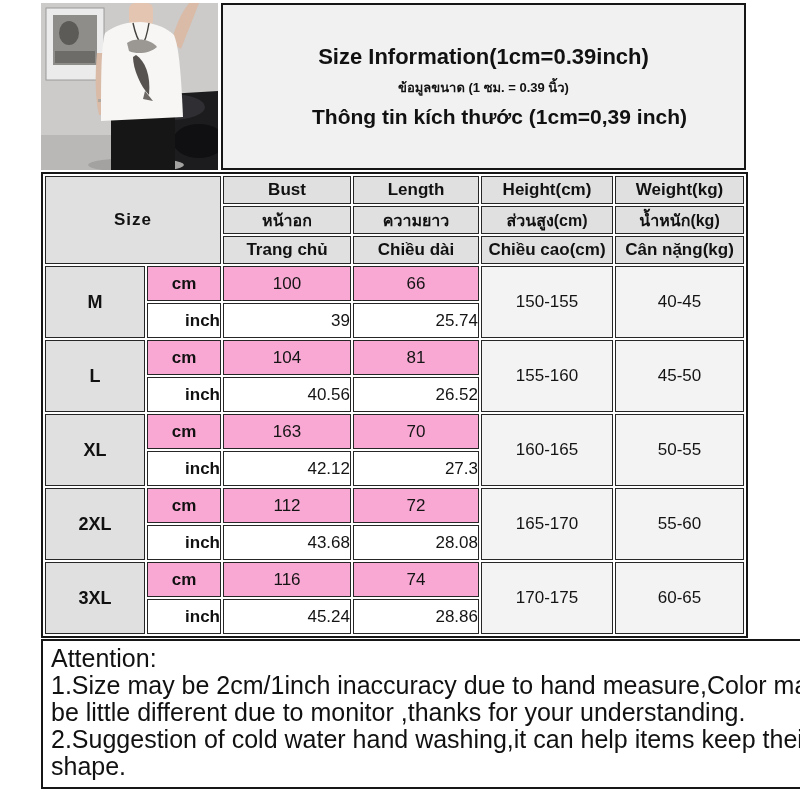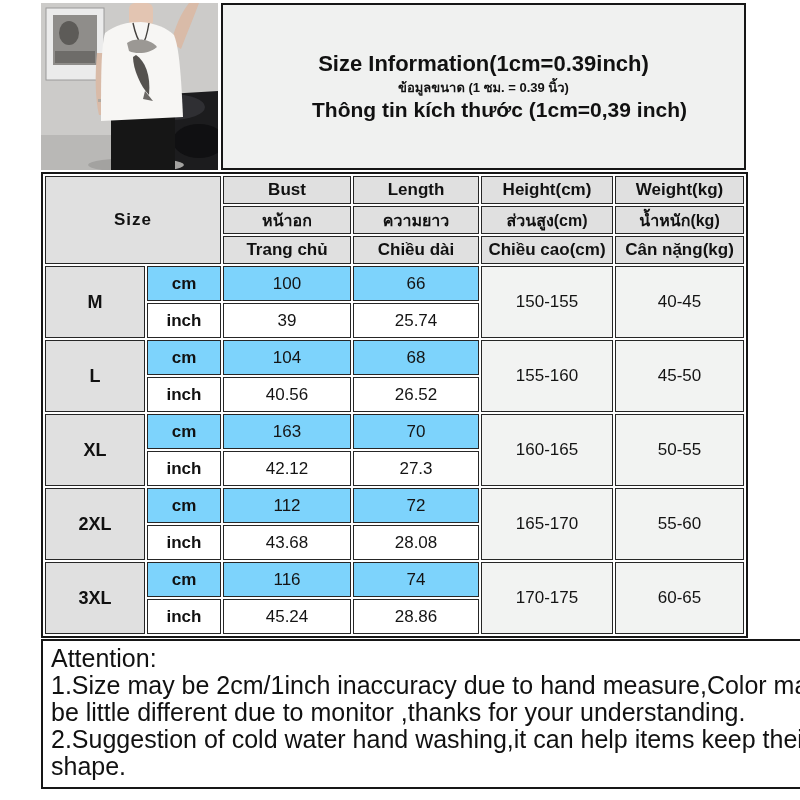--- a/index.html
+++ b/index.html
@@ -9,40 +9,40 @@
     -webkit-font-smoothing:antialiased;
   }
   .page{position:absolute;left:41px;top:3px;width:705px;}
 
   
   .top{display:flex;gap:3px;height:167px;margin-bottom:2px;}
   .photo{width:177px;height:167px;flex:0 0 auto;overflow:hidden;}
   .titlebox{
     flex:1;border:2px solid #161616;background:#f0f1f0;
     display:flex;flex-direction:column;justify-content:center;align-items:center;
-    text-align:center;gap:0;
+    text-align:center;gap:7px;
   }
   .t-en{font-weight:bold;font-size:22px;}
   .t-th{font-weight:bold;font-size:13px;}
   .t-vi{font-weight:bold;font-size:21px;margin-left:32px;}
 
   
   table.size-table{
     border-collapse:separate;border-spacing:2px;border:2px solid #161616;
     width:705px;table-layout:fixed;background:#ffffff;box-sizing:border-box;
   }
   table.size-table td{
     border:1px solid #262626;text-align:center;vertical-align:middle;
     padding:0;overflow:hidden;
   }
   tr.hdr td{background:#e0e0e0;font-weight:bold;font-size:17px;height:26px;}
   tr.hdr-th td{font-size:16px;}
   td.c-sizehead{background:#e0e0e0;font-weight:bold;font-size:40px;letter-spacing:1px;}
-  tr.r-cm td{background:#7dd3fc;height:33px;}
-  tr.r-in td{background:#ffffff;height:33px;}
+  tr.r-cm td{background:#f9a8d4;height:33px;}
+  tr.r-in td{background:#ffffff;height:33px;text-align:right;}
   td.c-size{background:#e0e0e0 !important;font-weight:bold;font-size:18px;}
   td.c-unit{font-weight:bold;font-size:17px;}
   td.num{font-size:17px;font-weight:400;color:#141414;}
   td.c-span{background:#f2f3f2 !important;margin-top:32px;}
 
   
   .attention{
     border:2px solid #161616;width:797px;box-sizing:border-box;height:150px;
     margin-top:1px;padding:4px 8px;font-size:25px;line-height:27px;background:#fff;
   }
@@ -135,21 +135,21 @@
       <tr class="r-in">
         <td class="c-unit">inch</td>
         <td class="num">39</td>
         <td class="num">25.74</td>
       </tr>
 
       <tr class="r-cm">
         <td class="c-size" rowspan="2">L</td>
         <td class="c-unit">cm</td>
         <td class="num">104</td>
-        <td class="num">68</td>
+        <td class="num">81</td>
         <td class="num c-span" rowspan="2">155-160</td>
         <td class="num c-span" rowspan="2">45-50</td>
       </tr>
       <tr class="r-in">
         <td class="c-unit">inch</td>
         <td class="num">40.56</td>
         <td class="num">26.52</td>
       </tr>
 
       <tr class="r-cm">

